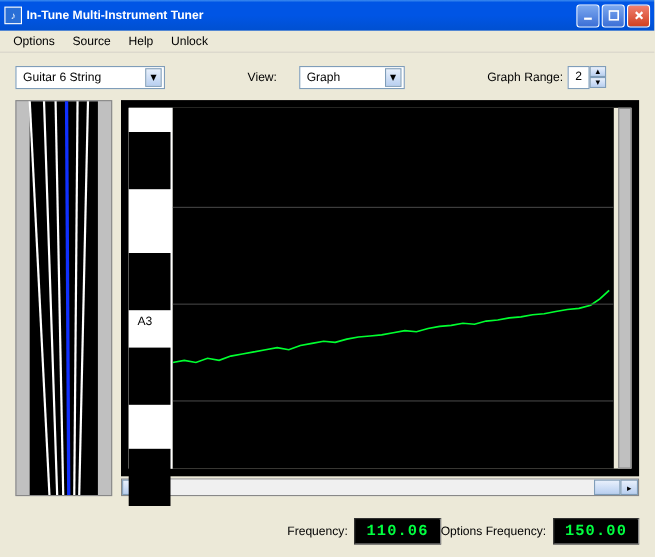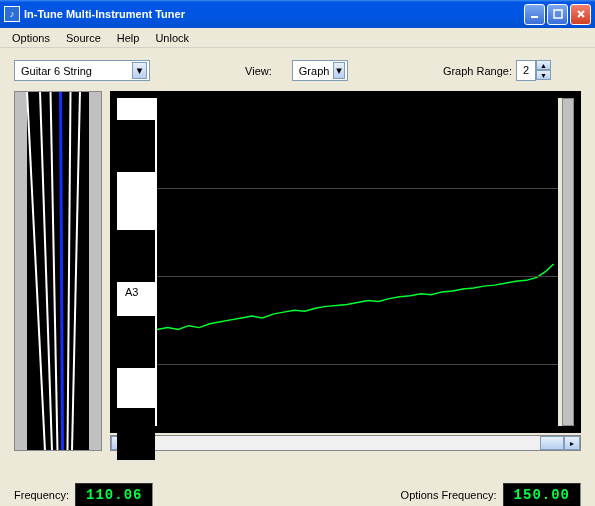--- a/index.html
+++ b/index.html
@@ -32,21 +32,21 @@
 .note-col{width:40px;background:#fff;position:relative}
 .black-key{position:absolute;left:0;width:38px;height:52px;background:#000}
 .note-label{position:absolute;left:8px;font-size:11px;color:#000}
 .plot-area{flex:1;background:#000;position:relative;overflow:hidden}
 .grid-line{position:absolute;left:0;right:0;height:1px;background:#444}
 .side-bar{width:12px;background:#c0c0c0;border:1px solid #888;margin-left:4px}
 .hscroll{height:16px;background:#e8e8e8;border:1px solid #888;display:flex;align-items:center;margin-top:2px}
 .hscroll-track{flex:1;background:#f0f0f0}
 .hscroll-thumb{width:24px;height:14px;background:linear-gradient(to bottom,#e8f0fc,#b8cff0);border:1px solid #7f9db9;margin-left:auto}
 .hscroll-btn{width:16px;height:14px;background:linear-gradient(to bottom,#e8f0fc,#b8cff0);border:1px solid #7f9db9;display:flex;align-items:center;justify-content:center;font-size:8px}
-.readouts{display:flex;align-items:center;justify-content:space-between;margin-top:32px}
+.readouts{display:flex;align-items:center;justify-content:flex-end;margin-top:20px}
 .readout-group{display:flex;align-items:center;gap:6px}
 .readout-val{background:#000;color:#00ff40;font-family:'Courier New',monospace;font-size:14px;font-weight:bold;padding:3px 10px;border:1px inset #888;letter-spacing:1px}
 svg.trace{position:absolute;top:0;left:0;width:100%;height:100%}
 </style>
 </head>
 <body>
 
 <div class="titlebar">
   <div class="titlebar-icon">♪</div>
   <div class="titlebar-text">In-Tune Multi-Instrument Tuner</div>
@@ -78,21 +78,21 @@
 
 <div class="content">
 
   <div class="controls-row">
     <div class="select" style="width:136px">
       <span class="select-text">Guitar 6 String</span>
       <div class="select-btn" style="margin-left:auto">▾</div>
     </div>
     <div style="flex:1"></div>
     <span style="margin-right:20px">View:</span>
-    <div class="select" style="width:56px">
+    <div class="select" style="width:96px">
       <span class="select-text">Graph</span>
       <div class="select-btn" style="margin-left:auto">▾</div>
     </div>
     <div style="flex:1"></div>
     <span style="margin-right:4px">Graph Range:</span>
     <div class="spinner">
       <div class="spin-input">2</div>
       <div class="spin-btns">
         <div class="spin-btn">▲</div>
         <div class="spin-btn">▼</div>

